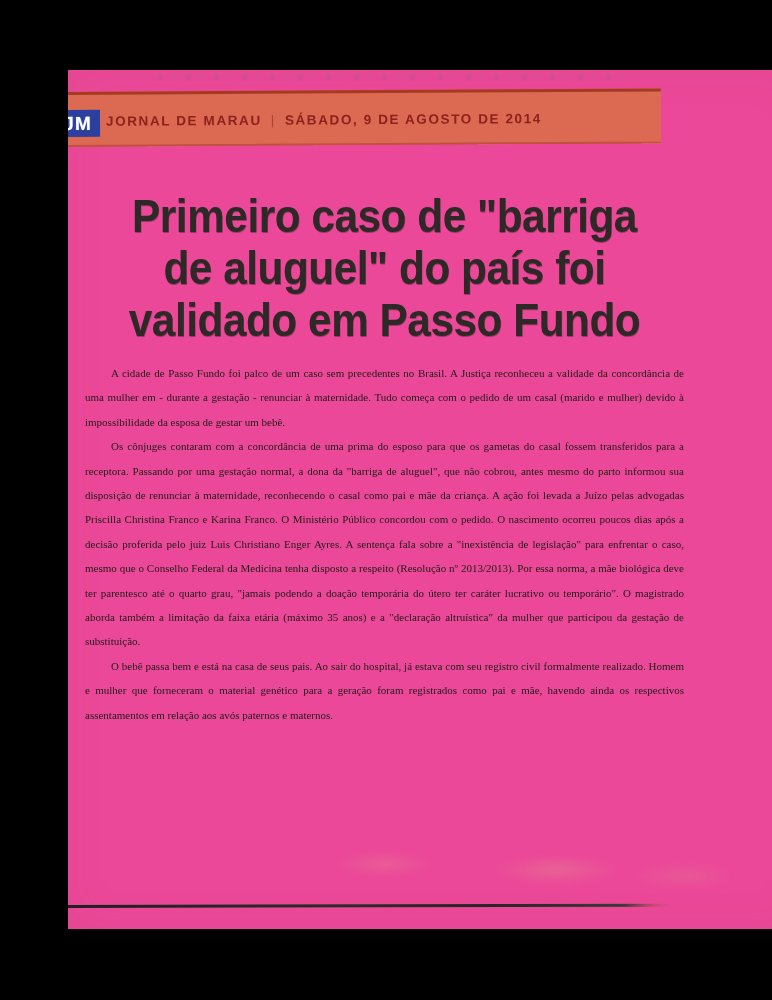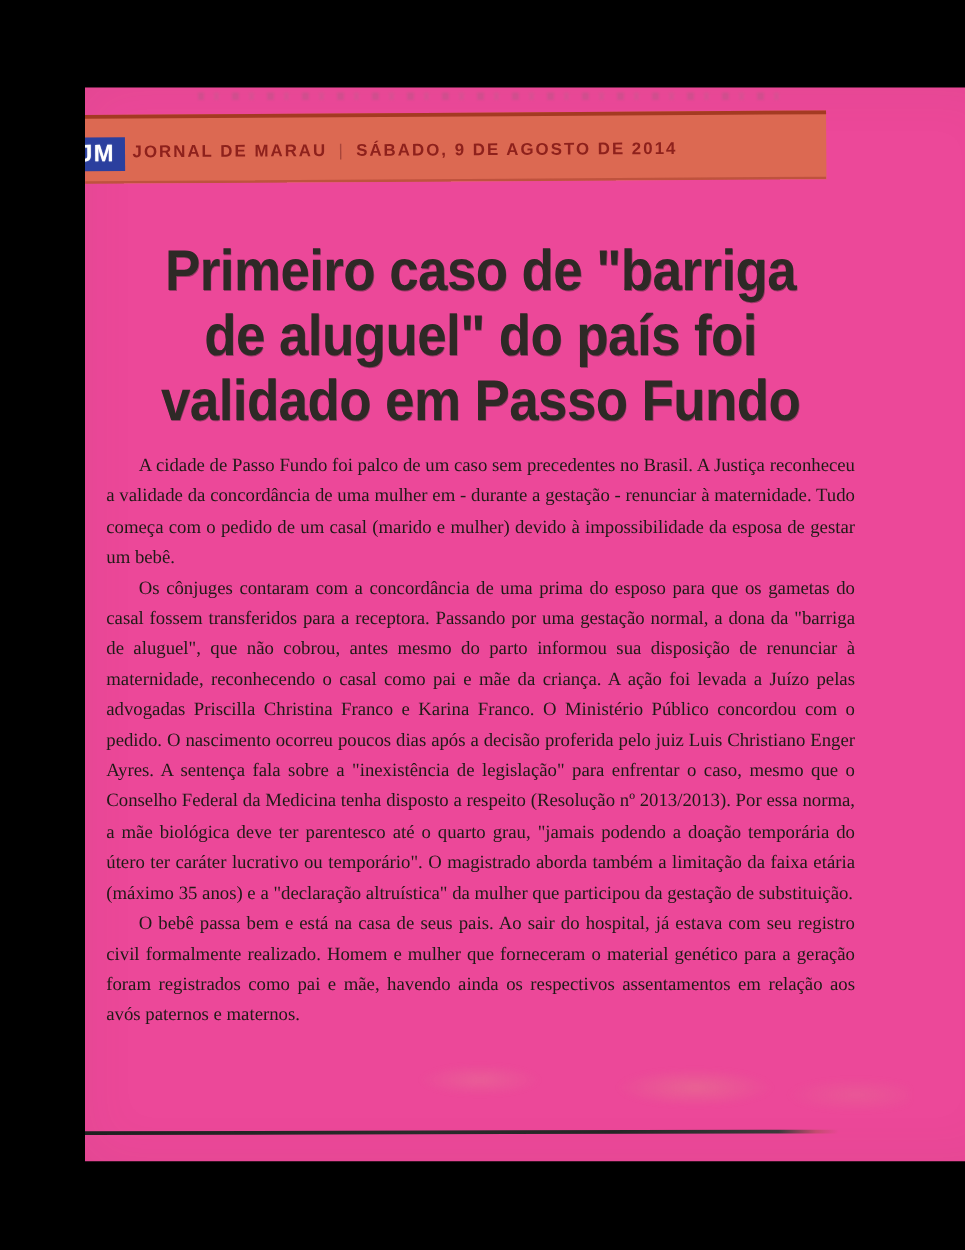--- a/index.html
+++ b/index.html
@@ -63,21 +63,21 @@
     color:#2e2926;
     transform:scaleX(0.92);
     transform-origin:center top;
     text-shadow:0.5px 0.5px 0 rgba(46,41,38,0.45);
   }
   .headline .hl-line { display:block; }
   .article {
     position:absolute; left:17px; top:291px;
     width:599px;
     font-family:"Liberation Serif", serif;
-    font-size:15px; line-height:24.4px;
+    font-size:11px; line-height:24.4px;
     color:#1f1b17;
     text-align:justify;
   }
   .article p { margin:0; text-indent:26px; }
   .smudge {
     position:absolute; left:230px; top:770px;
     width:430px; height:60px;
     background:
       radial-gradient(ellipse 90px 22px at 60% 50%, rgba(224,160,135,0.30), transparent 70%),
       radial-gradient(ellipse 70px 18px at 20% 40%, rgba(224,170,145,0.22), transparent 70%),

